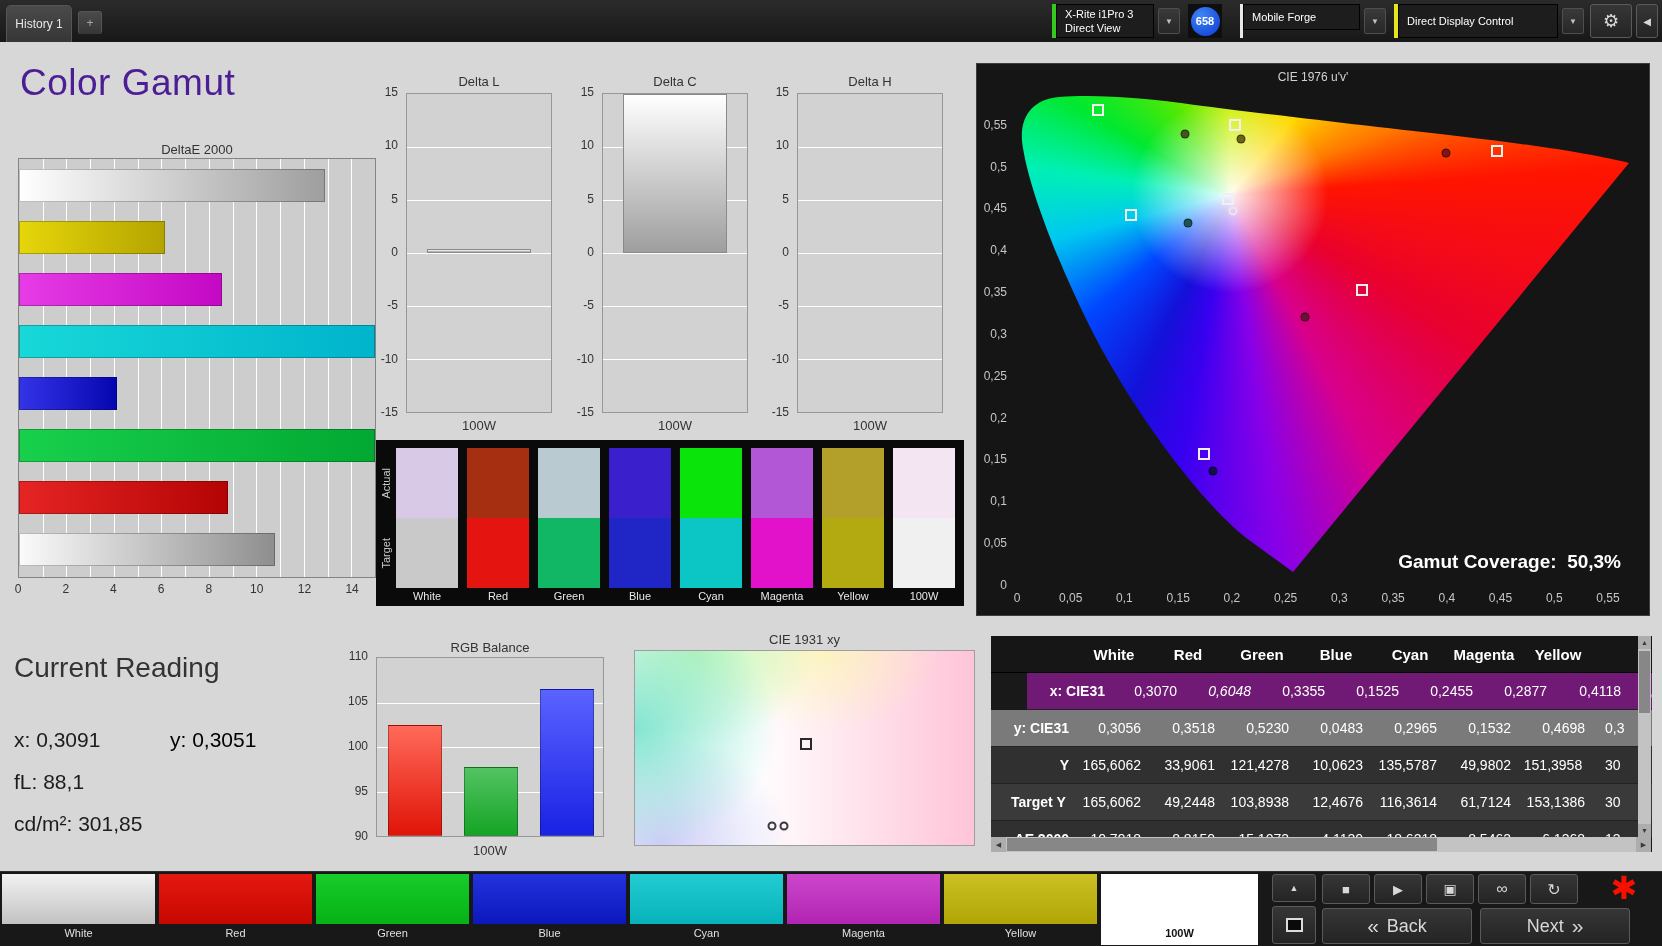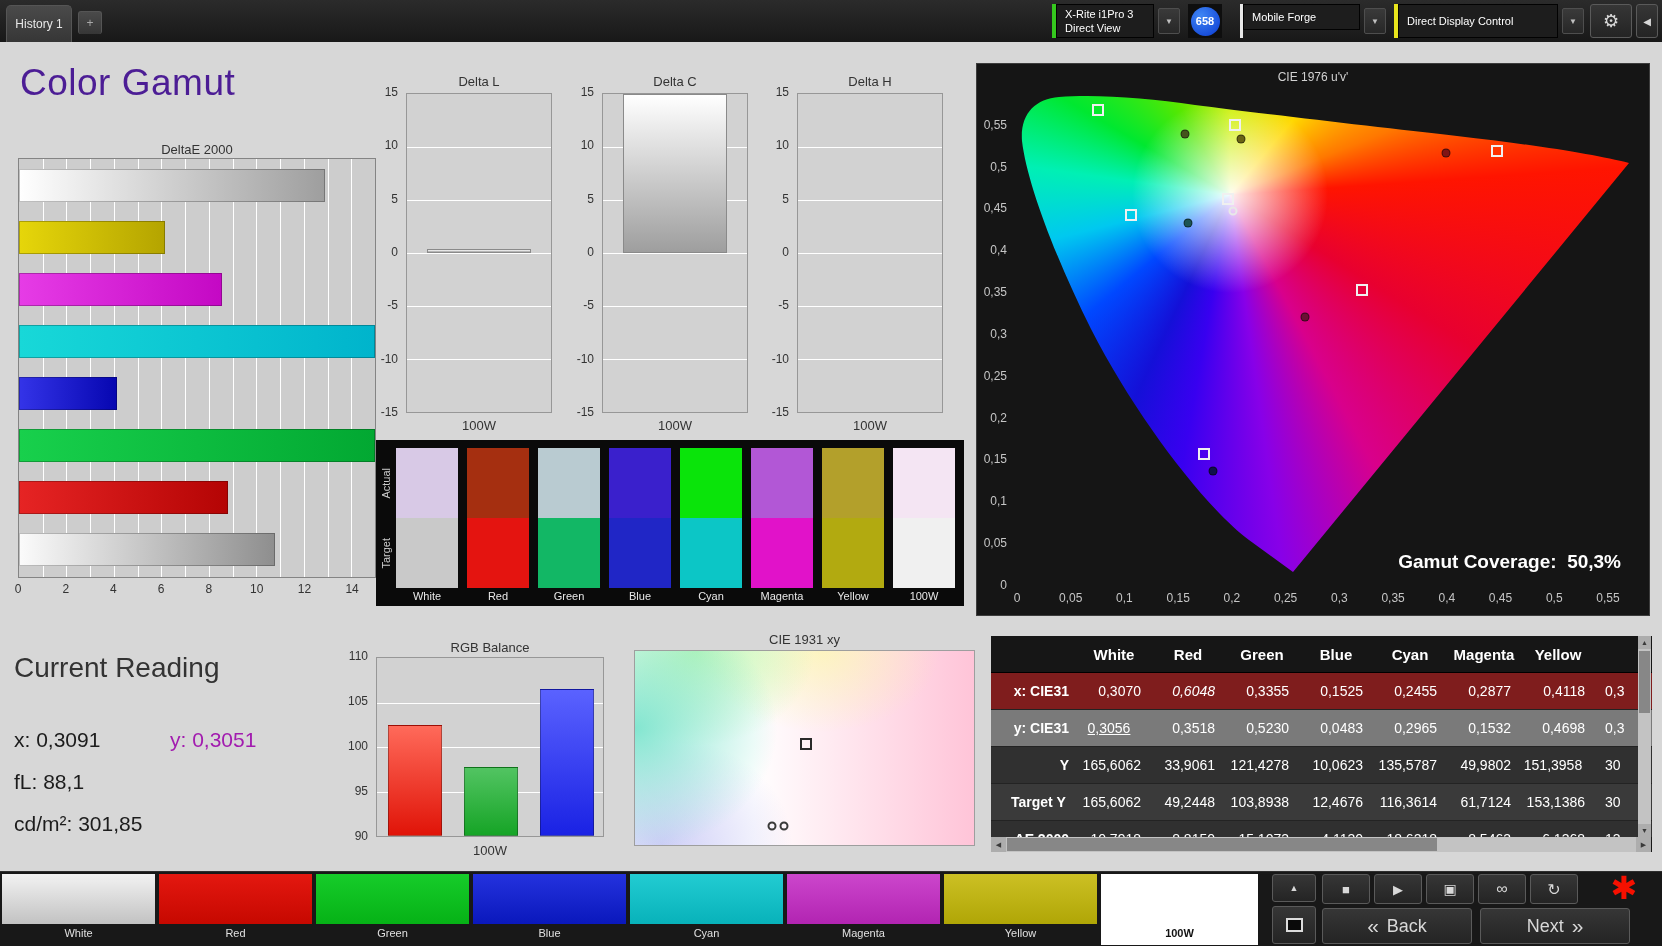--- a/index.html
+++ b/index.html
@@ -281,21 +281,21 @@
       <div style="position: absolute; left: calc(60.6586% - 20px); width: 40px; text-align: center; top: 0px; font-size: 12px; color: rgb(198, 198, 198);">0,35</div>
       <div style="position: absolute; left: calc(69.3241% - 20px); width: 40px; text-align: center; top: 0px; font-size: 12px; color: rgb(198, 198, 198);">0,4</div>
       <div style="position: absolute; left: calc(77.9896% - 20px); width: 40px; text-align: center; top: 0px; font-size: 12px; color: rgb(198, 198, 198);">0,45</div>
       <div style="position: absolute; left: calc(86.6551% - 20px); width: 40px; text-align: center; top: 0px; font-size: 12px; color: rgb(198, 198, 198);">0,5</div>
       <div style="position: absolute; left: calc(95.3206% - 20px); width: 40px; text-align: center; top: 0px; font-size: 12px; color: rgb(198, 198, 198);">0,55</div>
     </div>
 </div>
 
 <div class="abs" style="left:14px;top:652px;font-size:28px;color:#333333;font-weight:500;">Current Reading</div>
 <div class="abs" style="left:14px;top:728px;font-size:21px;color:#1c1c1c;">x: 0,3091</div>
-<div class="abs" style="left:170px;top:728px;font-size:21px;color:#a21caf;">y: 0,3051</div>
+<div class="abs" style="left:170px;top:728px;font-size:21px;color:#000000;">y: 0,3051</div>
 <div class="abs" style="left:14px;top:770px;font-size:21px;color:#1c1c1c;">fL: 88,1</div>
 <div class="abs" style="left:14px;top:812px;font-size:21px;color:#1c1c1c;">cd/m²: 301,85</div>
 
 <div class="panel-title" style="left:376px;top:640px;width:228px;">RGB Balance</div>
 <div class="abs" style="left:336px;top:657px;width:36px;height:180px;">
     <div style="position: absolute; right: 4px; top: calc(0% - 8px); font-size: 12px; color: rgb(51, 51, 51);">110</div>
     <div style="position: absolute; right: 4px; top: calc(25% - 8px); font-size: 12px; color: rgb(51, 51, 51);">105</div>
     <div style="position: absolute; right: 4px; top: calc(50% - 8px); font-size: 12px; color: rgb(51, 51, 51);">100</div>
     <div style="position: absolute; right: 4px; top: calc(75% - 8px); font-size: 12px; color: rgb(51, 51, 51);">95</div>
     <div style="position: absolute; right: 4px; top: calc(100% - 8px); font-size: 12px; color: rgb(51, 51, 51);">90</div>
@@ -330,34 +330,34 @@
       <div style="width: 74px; flex: 0 0 auto; text-align: center; line-height: 37px; font-weight: bold;">White</div>
       <div style="width: 74px; flex: 0 0 auto; text-align: center; line-height: 37px; font-weight: bold;">Red</div>
       <div style="width: 74px; flex: 0 0 auto; text-align: center; line-height: 37px; font-weight: bold;">Green</div>
       <div style="width: 74px; flex: 0 0 auto; text-align: center; line-height: 37px; font-weight: bold;">Blue</div>
       <div style="width: 74px; flex: 0 0 auto; text-align: center; line-height: 37px; font-weight: bold;">Cyan</div>
       <div style="width: 74px; flex: 0 0 auto; text-align: center; line-height: 37px; font-weight: bold;">Magenta</div>
       <div style="width: 74px; flex: 0 0 auto; text-align: center; line-height: 37px; font-weight: bold;">Yellow</div>
       <div style="width: 43px; flex: 0 0 auto; text-align: center; line-height: 37px; font-weight: bold;"></div>
     </div>
   <div style="height:164px;overflow:hidden;color:#ffffff;font-size:14px;">
-      <div style="display: flex; height: 37px; background: #7f1d1d; border-bottom: 1px solid rgb(35, 35, 35);">
+      <div style="display: flex; height: 37px; background: #701a75; border-bottom: 1px solid rgb(35, 35, 35); margin-left: 36px;">
         <div style="width: 86px; flex: 0 0 auto; text-align: right; padding-right: 8px; line-height: 37px; font-weight: bold;">x: CIE31</div>
         <div style="width: 74px; flex: 0 0 auto; text-align: right; padding-left: 0px; padding-right: 10px; line-height: 37px;">0,3070</div>
         <div style="width: 74px; flex: 0 0 auto; text-align: right; padding-left: 0px; padding-right: 10px; line-height: 37px; font-style: italic;">0,6048</div>
         <div style="width: 74px; flex: 0 0 auto; text-align: right; padding-left: 0px; padding-right: 10px; line-height: 37px;">0,3355</div>
         <div style="width: 74px; flex: 0 0 auto; text-align: right; padding-left: 0px; padding-right: 10px; line-height: 37px;">0,1525</div>
         <div style="width: 74px; flex: 0 0 auto; text-align: right; padding-left: 0px; padding-right: 10px; line-height: 37px;">0,2455</div>
         <div style="width: 74px; flex: 0 0 auto; text-align: right; padding-left: 0px; padding-right: 10px; line-height: 37px;">0,2877</div>
         <div style="width: 74px; flex: 0 0 auto; text-align: right; padding-left: 0px; padding-right: 10px; line-height: 37px;">0,4118</div>
         <div style="width: 43px; flex: 0 0 auto; text-align: left; padding-left: 10px; padding-right: 0px; line-height: 37px;">0,3</div>
       </div>
       <div style="display: flex; height: 37px; background: rgb(122, 122, 122); border-bottom: 1px solid rgb(35, 35, 35);">
         <div style="width: 86px; flex: 0 0 auto; text-align: right; padding-right: 8px; line-height: 37px; font-weight: bold;">y: CIE31</div>
-        <div style="width: 74px; flex: 0 0 auto; text-align: center; padding-left: 0px; padding-right: 10px; line-height: 37px; text-decoration: underline;">0,3056</div>
+        <div style="width: 74px; flex: 0 0 auto; text-align: right; padding-left: 0px; padding-right: 10px; line-height: 37px;">0,3056</div>
         <div style="width: 74px; flex: 0 0 auto; text-align: right; padding-left: 0px; padding-right: 10px; line-height: 37px;">0,3518</div>
         <div style="width: 74px; flex: 0 0 auto; text-align: right; padding-left: 0px; padding-right: 10px; line-height: 37px;">0,5230</div>
         <div style="width: 74px; flex: 0 0 auto; text-align: right; padding-left: 0px; padding-right: 10px; line-height: 37px;">0,0483</div>
         <div style="width: 74px; flex: 0 0 auto; text-align: right; padding-left: 0px; padding-right: 10px; line-height: 37px;">0,2965</div>
         <div style="width: 74px; flex: 0 0 auto; text-align: right; padding-left: 0px; padding-right: 10px; line-height: 37px;">0,1532</div>
         <div style="width: 74px; flex: 0 0 auto; text-align: right; padding-left: 0px; padding-right: 10px; line-height: 37px;">0,4698</div>
         <div style="width: 43px; flex: 0 0 auto; text-align: left; padding-left: 10px; padding-right: 0px; line-height: 37px;">0,3</div>
       </div>
       <div style="display: flex; height: 37px; background: rgb(48, 48, 48); border-bottom: 1px solid rgb(35, 35, 35);">
         <div style="width: 86px; flex: 0 0 auto; text-align: right; padding-right: 8px; line-height: 37px; font-weight: bold;">Y</div>

